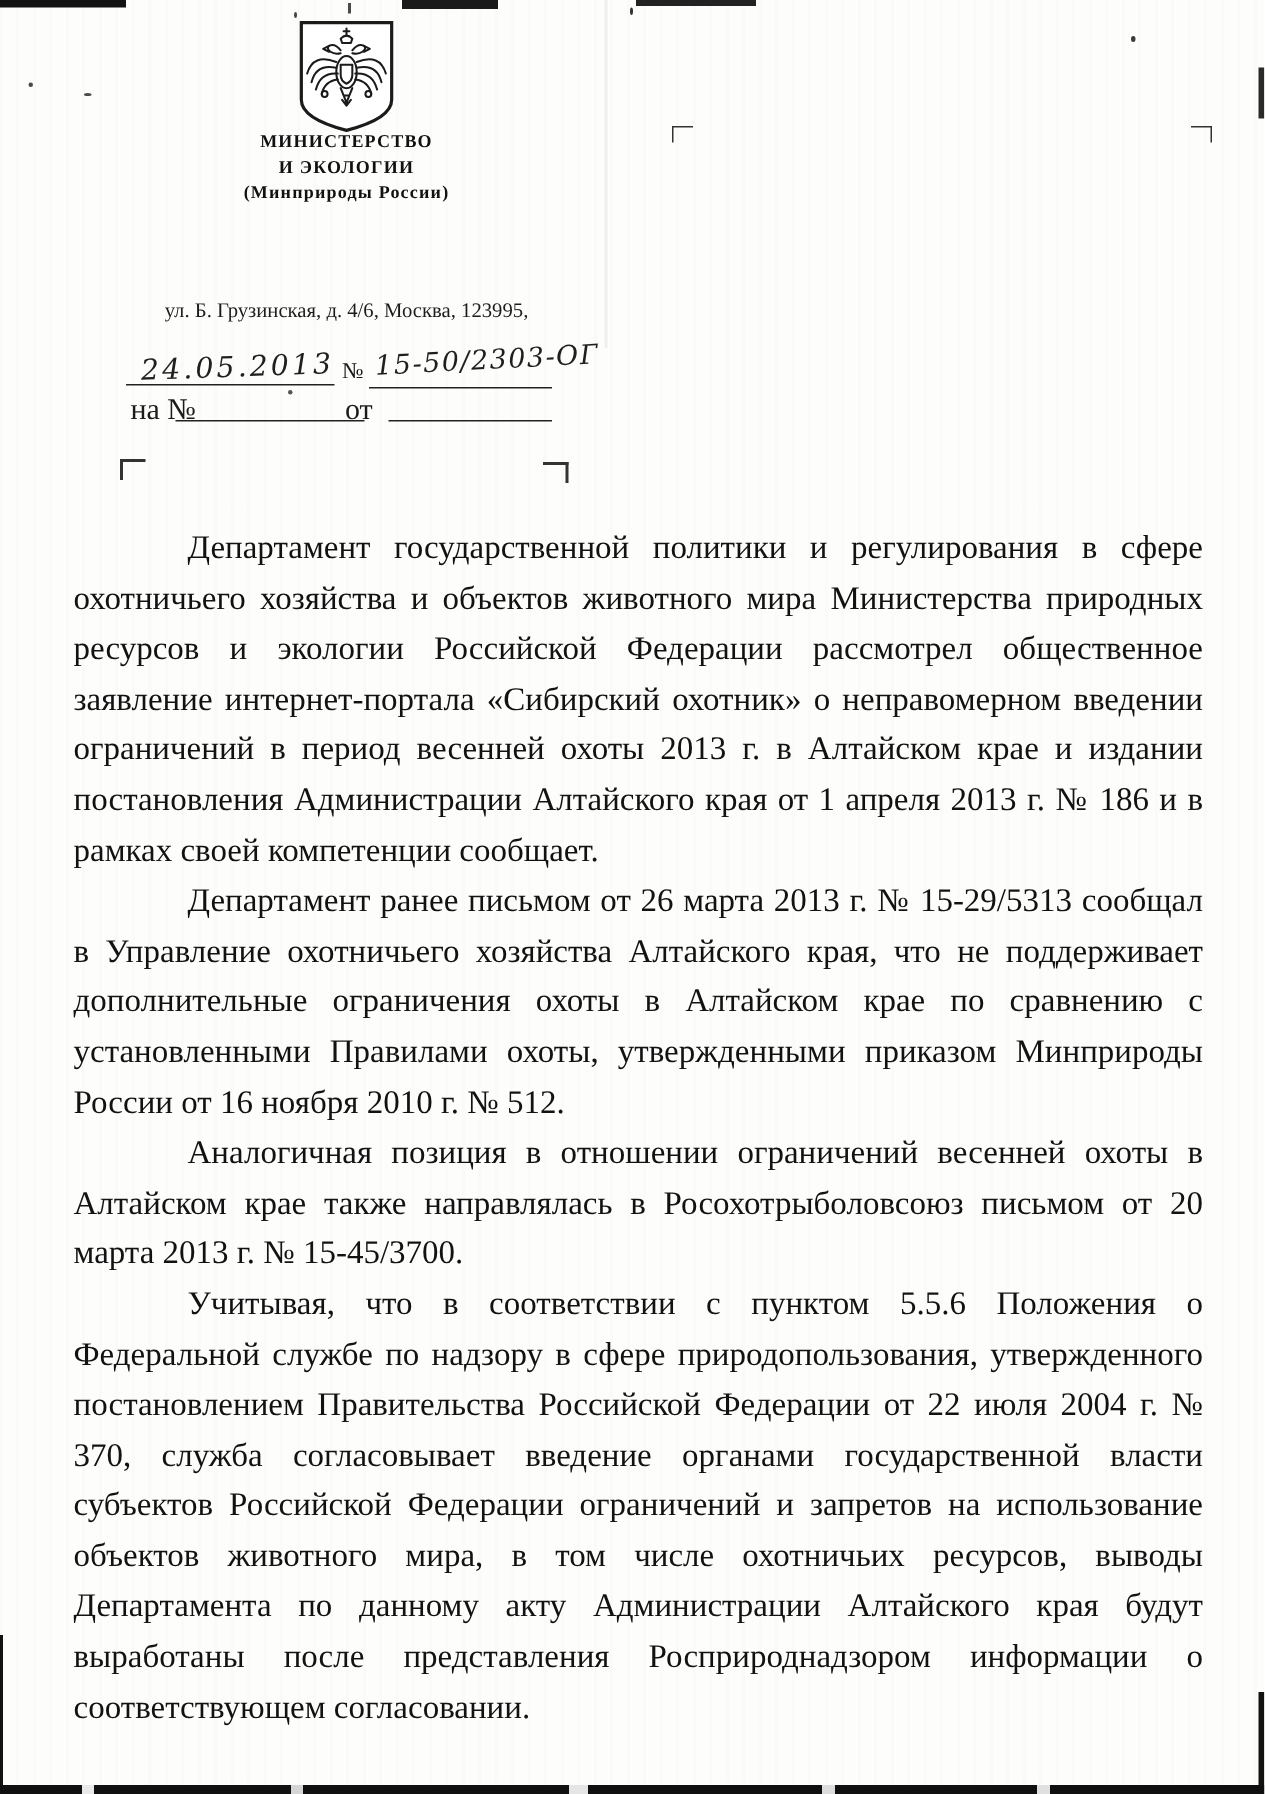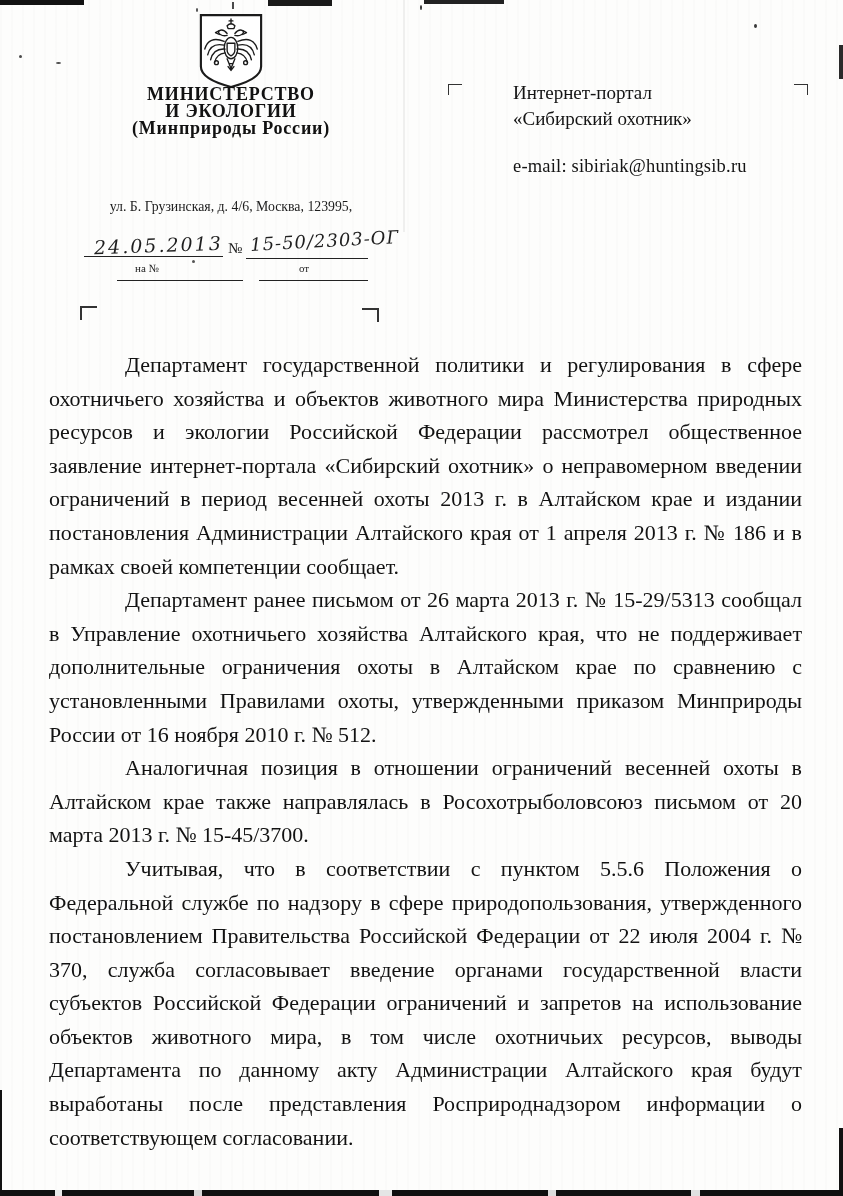--- a/index.html
+++ b/index.html
@@ -30,40 +30,40 @@
     position:absolute;left:0;bottom:0;width:100%;height:6px;
     background:linear-gradient(90deg,
       #101010 0 6.5%, #e9e9e9 6.5% 7.4%, #101010 7.4% 23%, #d5d5d5 23% 24%,
       #101010 24% 45%, #e5e5e5 45% 46.5%, #0f0f0f 46.5% 65%, #dcdcdc 65% 66%,
       #101010 66% 82%, #e0e0e0 82% 83%, #0f0f0f 83% 100%);
   }
   
   .emblem{position:absolute;left:197px;top:12px;width:68px;height:78px;}
   .ministry{
     position:absolute;left:95px;top:86px;width:272px;text-align:center;
-    font-weight:bold;font-size:18px;line-height:17.2px;letter-spacing:0.8px;color:#111;
+    font-weight:bold;font-size:12px;line-height:17.2px;letter-spacing:0.8px;color:#111;
   }
   .address{
     position:absolute;left:95px;top:178px;width:272px;text-align:center;
     font-size:13.8px;line-height:15.8px;color:#1c1c1c;margin-top:21px;
   }
   
   .handwriting{
     position:absolute;font-family:"DejaVu Serif",serif;font-style:italic;
     color:#1f1f1f;letter-spacing:2px;white-space:nowrap;
   }
   .hw-date{left:94px;top:234px;font-size:19px;transform:rotate(-2deg);}
   .hw-number{left:250px;top:230px;font-size:18px;transform:rotate(-3deg);letter-spacing:1px;}
   .num-label{position:absolute;left:228px;top:240px;font-size:15px;}
   .blank-line{position:absolute;height:0;border-bottom:1.6px solid #222;}
   .ul-date{left:84px;top:256px;width:139px;}
   .ul-number{left:246px;top:258px;width:122px;}
-  .reply-label{position:absolute;font-size:11px;color:#1b1b1b;margin-left:48px;}
+  .reply-label{position:absolute;font-size:20px;color:#1b1b1b;}
   .lbl-na{left:87px;top:262px;}
-  .lbl-ot{left:251px;top:262px;}
+  .lbl-ot{left:230px;top:262px;}
   .ul-reply1{left:117px;top:280px;width:126px;}
   .ul-reply2{left:259px;top:280px;width:109px;}
   
   .bracket{position:absolute;width:13px;height:10px;}
   .br-tl{border-top:1.6px solid #333;border-left:1.6px solid #333;}
   .br-tr{border-top:1.6px solid #333;border-right:1.6px solid #333;}
   .rc-l{left:448px;top:84px;}
   .rc-r{left:794px;top:84px;}
   .ad-l{left:80px;top:306px;width:15px;height:12px;border-width:2px;}
   .ad-r{left:362px;top:308px;width:15px;height:12px;border-width:2px;}
@@ -145,25 +145,20 @@
   <span class="reply-label lbl-na">на №</span>
   <div class="blank-line ul-reply1"></div>
   <span class="reply-label lbl-ot">от</span>
   <div class="blank-line ul-reply2"></div>
 
   <div class="bracket br-tl rc-l"></div>
   <div class="bracket br-tr rc-r"></div>
   <div class="bracket br-tl ad-l"></div>
   <div class="bracket br-tr ad-r"></div>
 
-  <div class="recipient">
-    <div>Интернет-портал</div>
-    <div>«Сибирский охотник»</div>
-    <div class="email">e-mail: sibiriak@huntingsib.ru</div>
-  </div>
 
   <div class="body-text">
     <p>Департамент государственной политики и регулирования в сфере охотничьего хозяйства и объектов животного мира Министерства природных ресурсов и экологии Российской Федерации рассмотрел общественное заявление интернет-портала «Сибирский охотник» о неправомерном введении ограничений в период весенней охоты 2013 г. в Алтайском крае и издании постановления Администрации Алтайского края от 1 апреля 2013 г. № 186 и в рамках своей компетенции сообщает.</p>
     <p>Департамент ранее письмом от 26 марта 2013 г. № 15-29/5313 сообщал в Управление охотничьего хозяйства Алтайского края, что не поддерживает дополнительные ограничения охоты в Алтайском крае по сравнению с установленными Правилами охоты, утвержденными приказом Минприроды России от 16 ноября 2010 г. № 512.</p>
     <p>Аналогичная позиция в отношении ограничений весенней охоты в Алтайском крае также направлялась в Росохотрыболовсоюз письмом от 20 марта 2013 г. № 15-45/3700.</p>
     <p>Учитывая, что в соответствии с пунктом 5.5.6 Положения о Федеральной службе по надзору в сфере природопользования, утвержденного постановлением Правительства Российской Федерации от 22 июля 2004 г. № 370, служба согласовывает введение органами государственной власти субъектов Российской Федерации ограничений и запретов на использование объектов животного мира, в том числе охотничьих ресурсов, выводы Департамента по данному акту Администрации Алтайского края будут выработаны после представления Росприроднадзором информации о соответствующем согласовании.</p>
   </div>
 
 </div>
 

